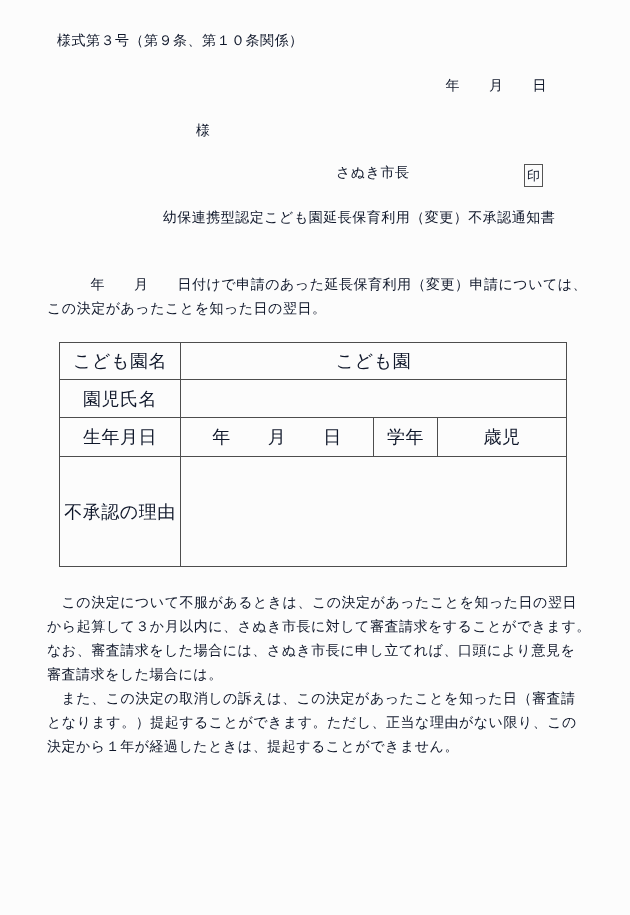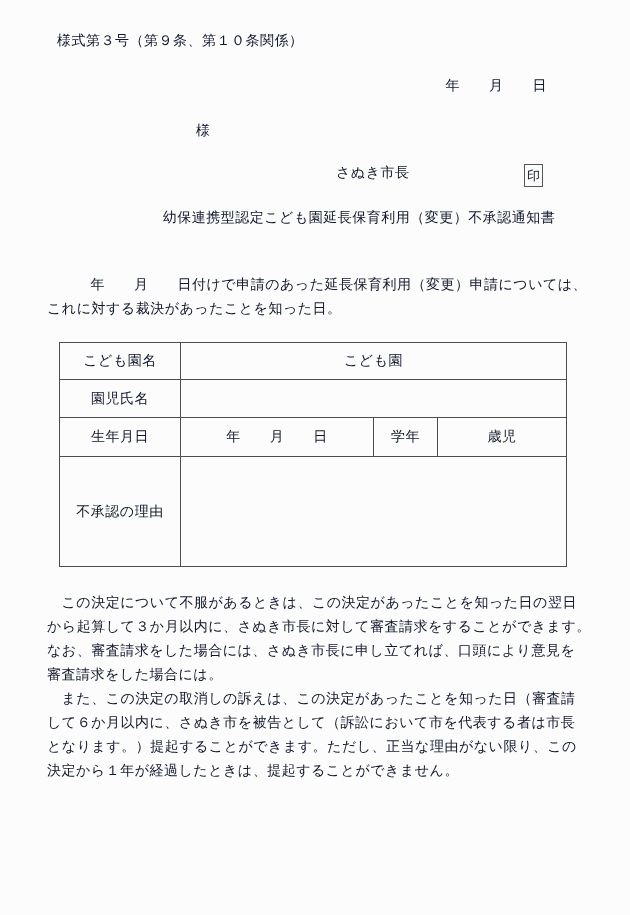--- a/index.html
+++ b/index.html
@@ -37,21 +37,21 @@
     padding-left: 44px;
   }
   .intro { position: absolute; left: 47px; top: 272px; width: 540px; }
   .intro .line { line-height: 24px; white-space: pre; }
   .info-table {
     position: absolute;
     left: 59px; top: 342px;
     border-collapse: collapse;
     table-layout: fixed;
     width: 507px;
-    font-size: 14px;
+    font-size: 18px;
     letter-spacing: 0.5px;
   }
   .info-table td {
     border: 1px solid #4d4d4d;
     text-align: center;
     vertical-align: middle;
     padding: 0;
     white-space: pre;
   }
   .row-1 { height: 37px; }
@@ -75,21 +75,21 @@
   <div class="abs sender-line">さぬき市長</div>
 
   <div class="seal-box">
     <span>印</span>
   </div>
 
   <div class="doc-title">幼保連携型認定こども園延長保育利用（変更）不承認通知書</div>
 
   <div class="intro">
     <div class="line">　　　年　　月　　日付けで申請のあった延長保育利用（変更）申請については、</div>
-    <div class="line">これに対する裁決があったことを知った日。</div>
+    <div class="line">この決定があったことを知った日の翌日。</div>
   </div>
 
   <table class="info-table">
     <colgroup>
       <col style="width:121px">
       <col style="width:193px">
       <col style="width:64px">
       <col style="width:129px">
     </colgroup>
     <tbody>
@@ -113,18 +113,17 @@
     </tr>
   </tbody>
     </table>
 
   <div class="kyoji">
     <div class="line">　この決定について不服があるときは、この決定があったことを知った日の翌日</div>
     <div class="line">から起算して３か月以内に、さぬき市長に対して審査請求をすることができます。</div>
     <div class="line">なお、審査請求をした場合には、さぬき市長に申し立てれば、口頭により意見を</div>
     <div class="line">審査請求をした場合には。</div>
     <div class="line">　また、この決定の取消しの訴えは、この決定があったことを知った日（審査請</div>
-    <div class="line">して６か月以内に、さぬき市を被告として（訴訟において市を代表する者は市長</div>
     <div class="line">となります。）提起することができます。ただし、正当な理由がない限り、この</div>
     <div class="line">決定から１年が経過したときは、提起することができません。</div>
   </div>
 
 </div>
 
 </body></html>

